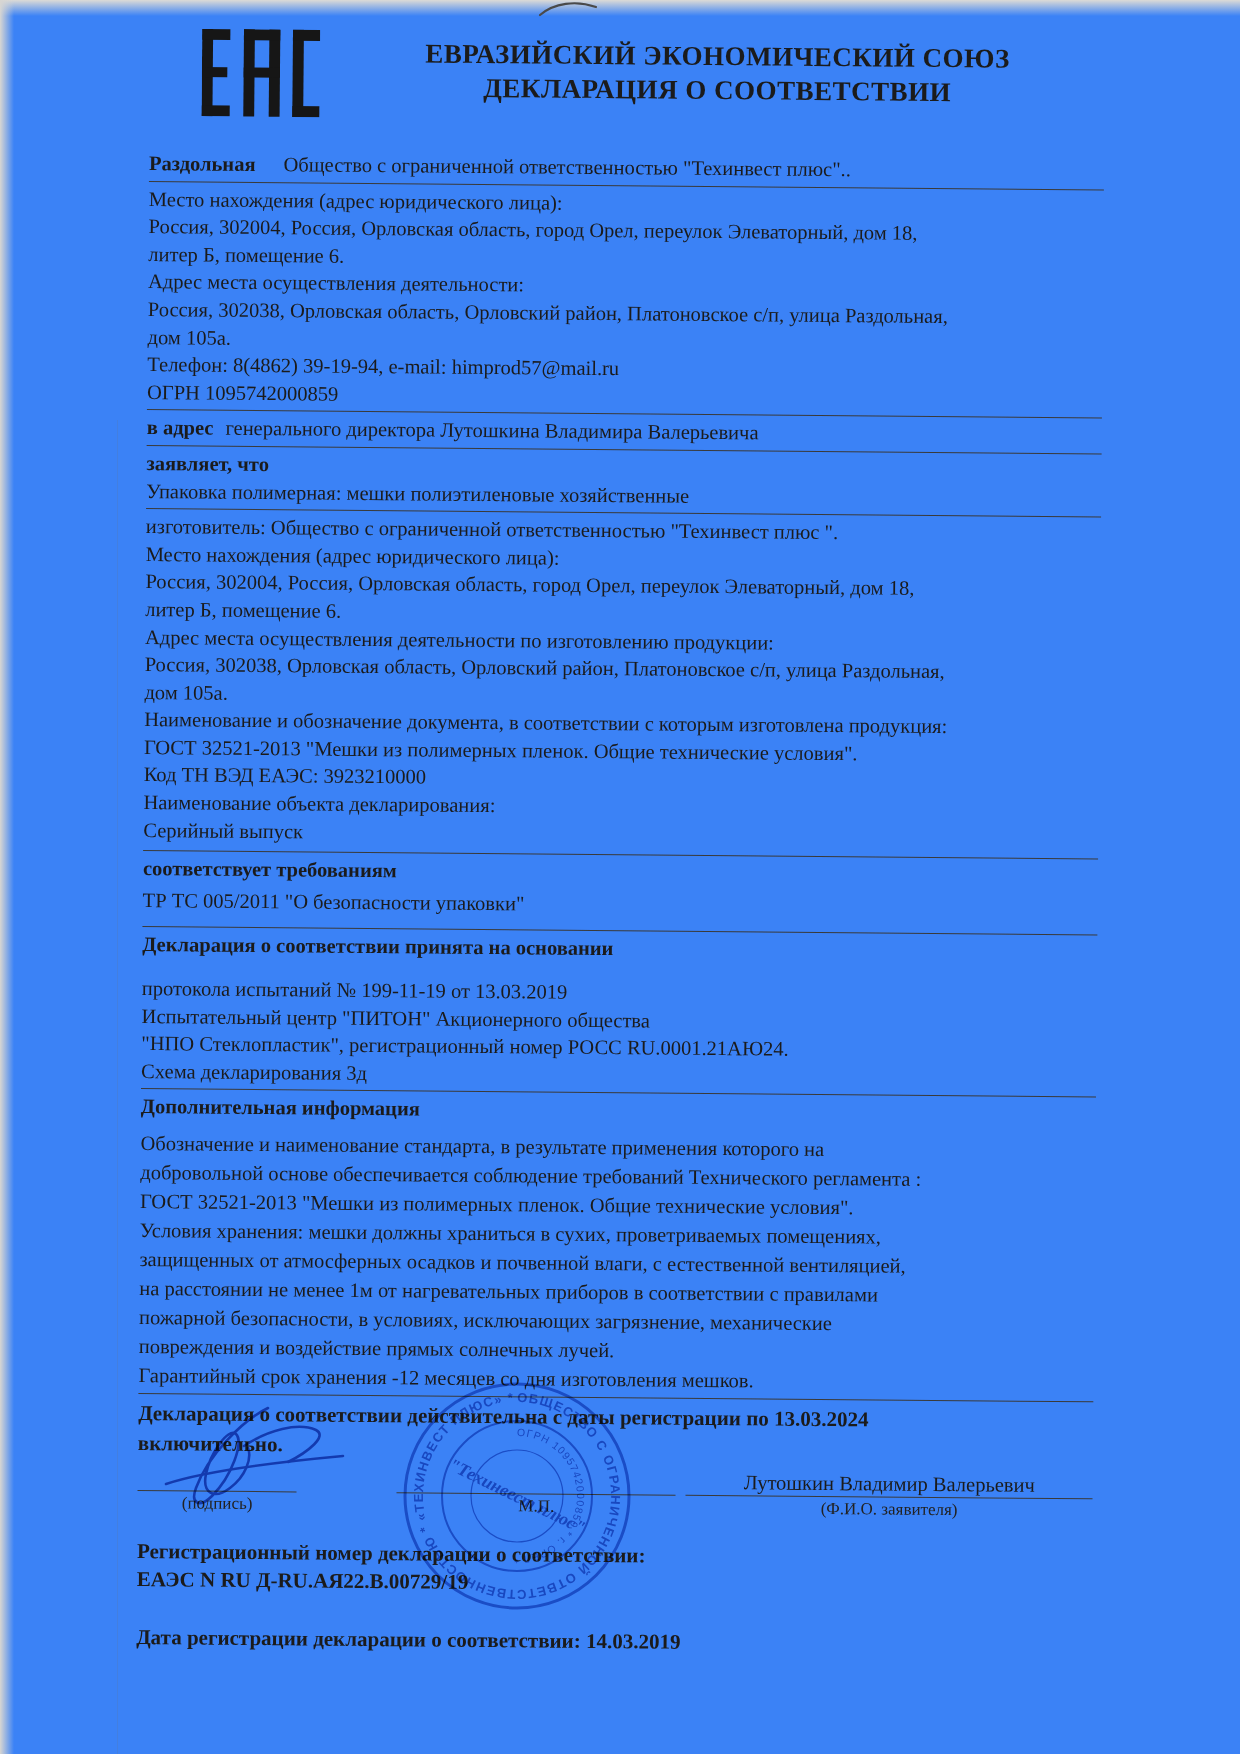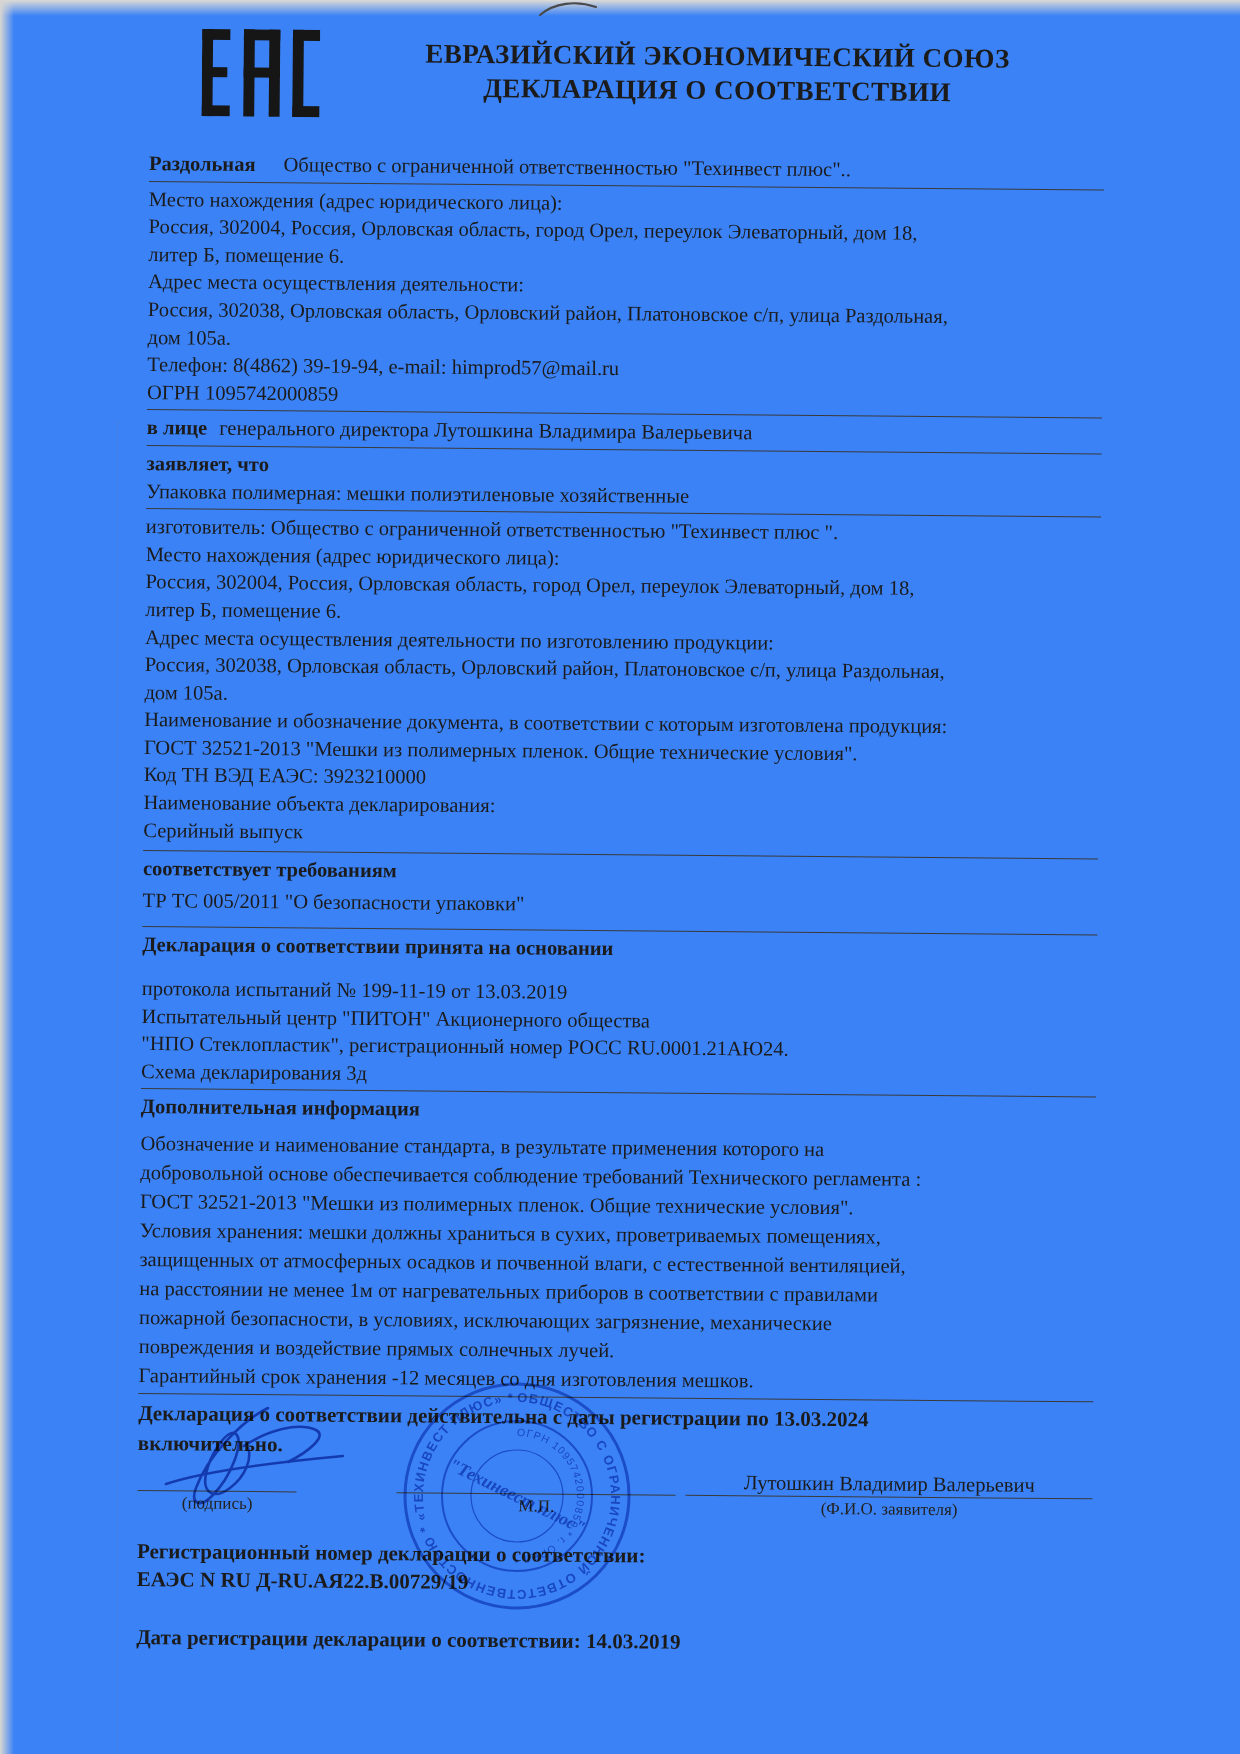--- a/index.html
+++ b/index.html
@@ -111,21 +111,21 @@
       <div class="line">Место нахождения (адрес юридического лица):</div>
       <div class="line">Россия, 302004, Россия, Орловская область, город Орел, переулок Элеваторный, дом 18,</div>
       <div class="line">литер Б, помещение 6.</div>
       <div class="line">Адрес места осуществления деятельности:</div>
       <div class="line">Россия, 302038, Орловская область, Орловский район, Платоновское с/п, улица Раздольная,</div>
       <div class="line">дом 105а.</div>
       <div class="line">Телефон: 8(4862) 39-19-94, e-mail: himprod57@mail.ru</div>
       <div class="line">ОГРН 1095742000859</div>
       <div class="rule"></div>
       <div class="line">
-        <span class="b">в лице</span><span class="lbl-gap-sm"></span><span>генерального директора Лутошкина Владимира Валерьевича</span>
+        <span class="b">в адрес</span><span class="lbl-gap-sm"></span><span>генерального директора Лутошкина Владимира Валерьевича</span>
       </div>
       <div class="rule"></div>
       <div class="line b">заявляет, что</div>
       <div class="line">Упаковка полимерная: мешки  полиэтиленовые  хозяйственные</div>
       <div class="rule"></div>
       <div class="line">изготовитель: Общество с ограниченной ответственностью "Техинвест плюс ".</div>
       <div class="line">Место нахождения (адрес юридического лица):</div>
       <div class="line">Россия, 302004, Россия, Орловская область, город Орел, переулок Элеваторный, дом 18,</div>
       <div class="line">литер Б, помещение 6.</div>
       <div class="line">Адрес места осуществления деятельности по изготовлению продукции:</div>

